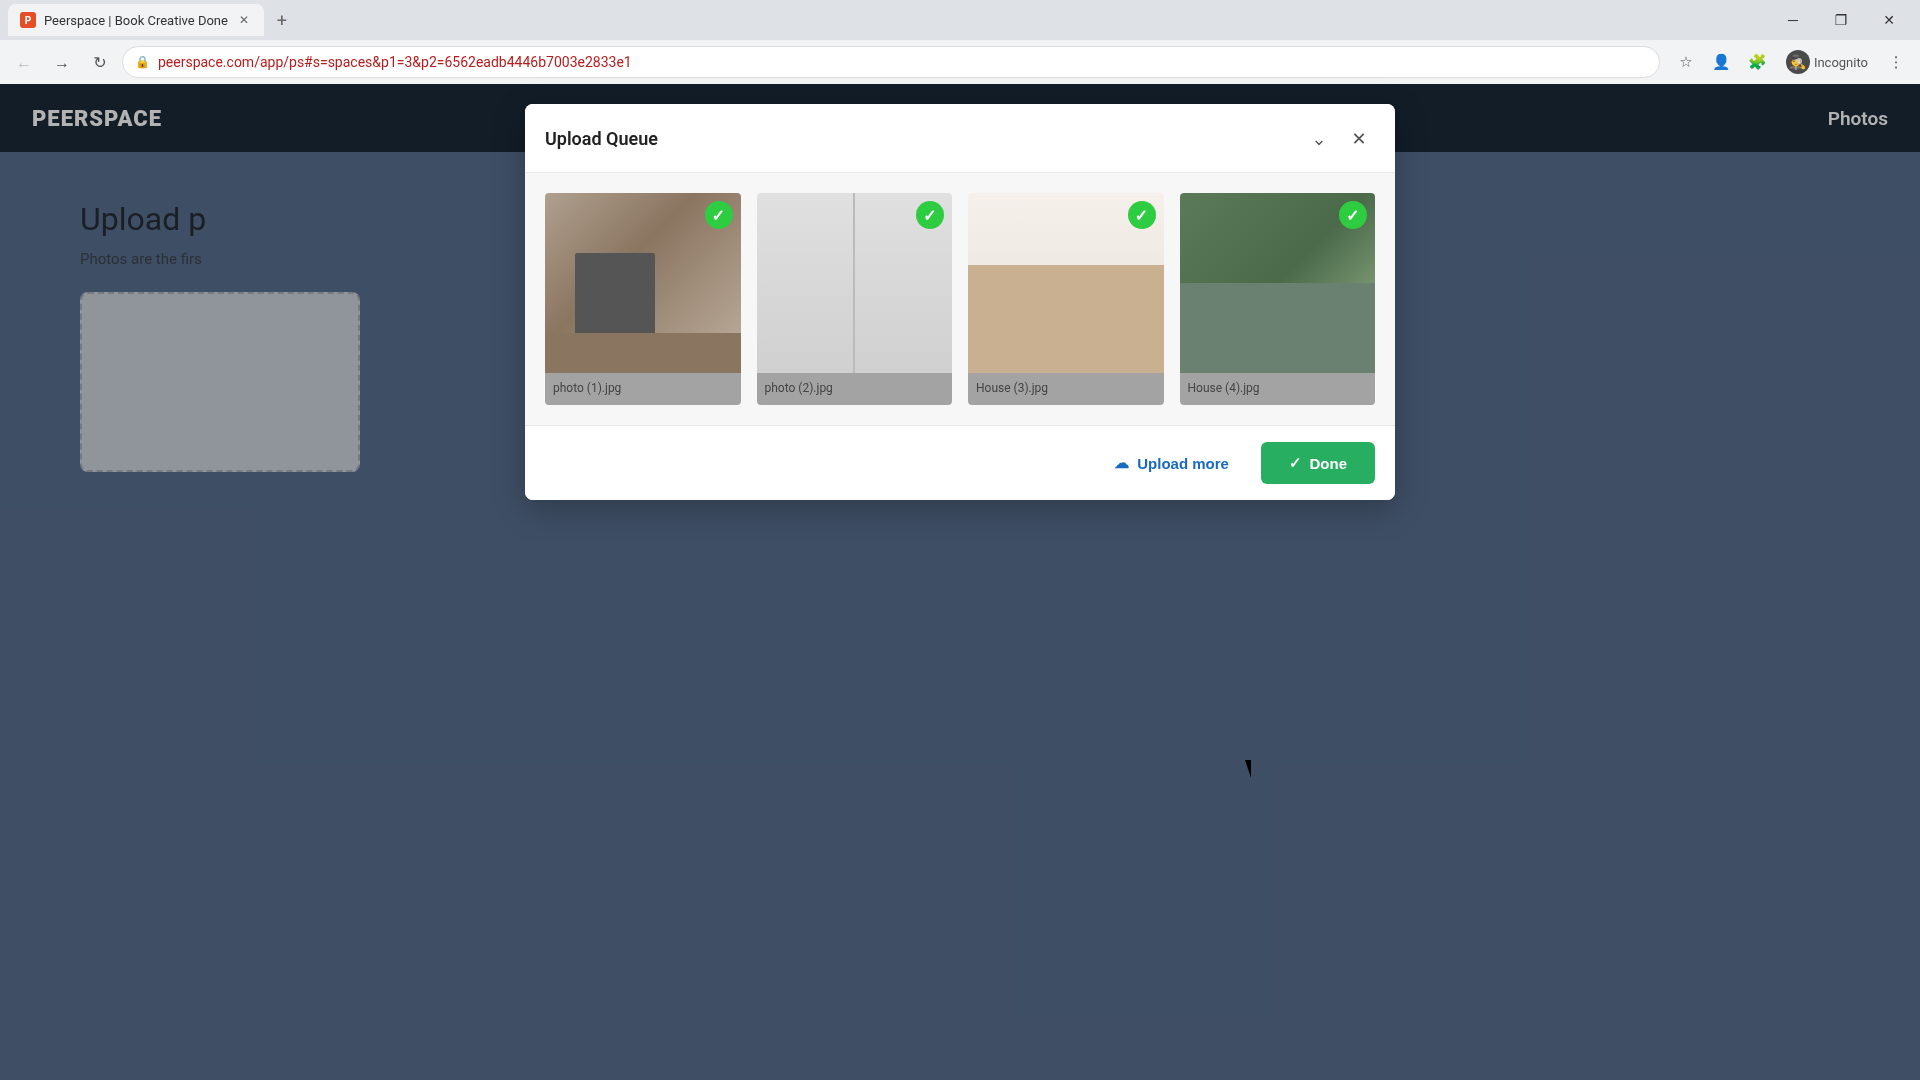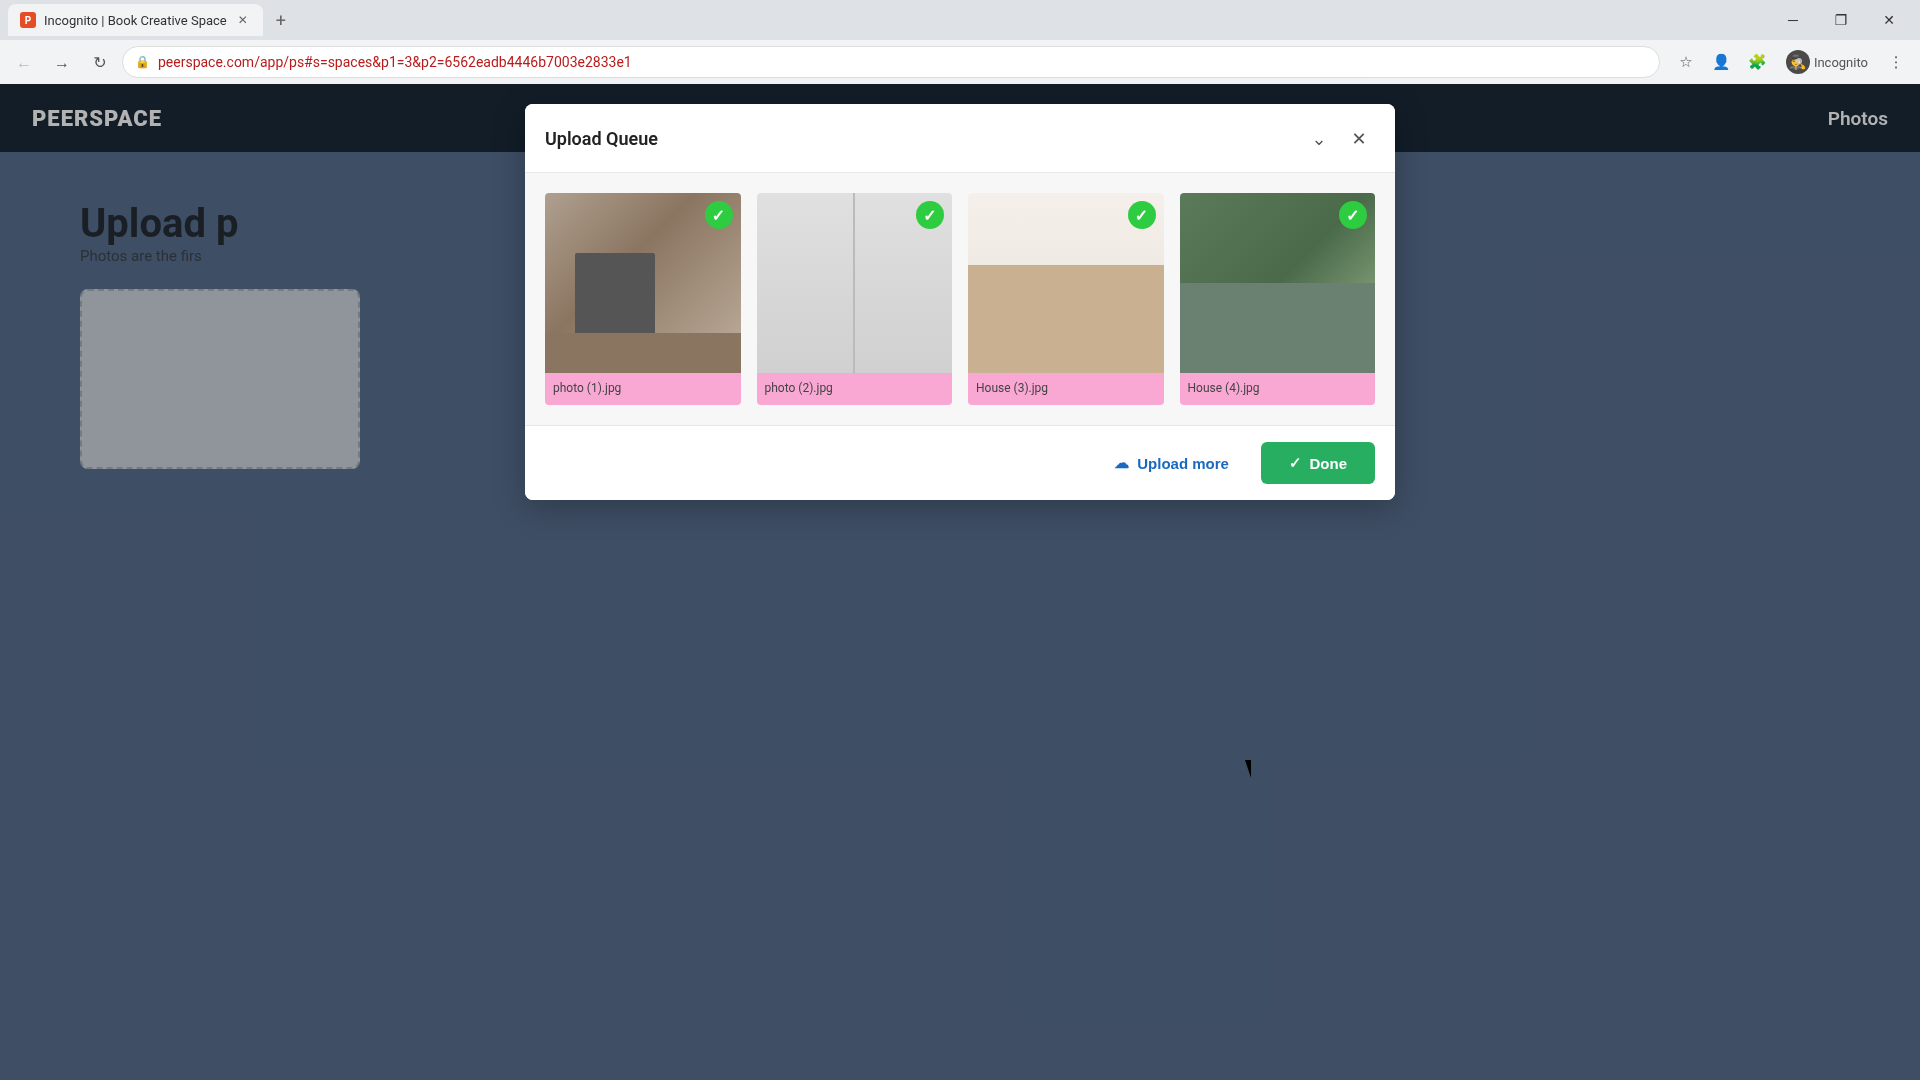--- a/index.html
+++ b/index.html
@@ -208,23 +208,24 @@
     .page-content {
       position: absolute;
       top: 152px;
       left: 0;
       width: 100%;
       height: calc(100% - 152px);
       padding: 48px 80px;
       opacity: 0.7;
     }
     .page-title {
-      font-size: 40px;
-      font-weight: 700;
+      font-size: 32px;
+      font-weight: 400;
       color: #111;
+      margin-bottom: 12px;
     }
     .page-subtitle {
       font-size: 15px;
       color: #333;
       margin-bottom: 16px;
       max-width: 500px;
     }
     .section-title {
       font-size: 16px;
       font-weight: 700;
@@ -415,21 +416,21 @@
       justify-content: center;
       color: white;
       font-size: 16px;
       font-weight: bold;
     }
 
     .photo-filename {
       padding: 8px 8px 10px;
       font-size: 12px;
       color: #444;
-      background: #f9a8d4;
+      background: #a3a3a3;
     }
 
     .modal-footer {
       padding: 16px 20px;
       background: white;
       border-top: 1px solid #e8e8e8;
       display: flex;
       justify-content: flex-end;
       align-items: center;
       gap: 12px;
@@ -485,21 +486,21 @@
       border-color: transparent black transparent transparent;
     }
   </style>
 </head>
 <body>
 
 <div class="browser-chrome">
   <div class="browser-title-bar">
     <div class="browser-tab">
       <div class="browser-tab-favicon">P</div>
-      <span>Incognito | Book Creative Space</span>
+      <span>Peerspace | Book Creative Done</span>
       <div class="browser-tab-close">✕</div>
     </div>
     <div class="new-tab-btn">+</div>
     <div class="window-controls">
       <div class="window-btn">─</div>
       <div class="window-btn">❐</div>
       <div class="window-btn close">✕</div>
     </div>
   </div>
   <div class="browser-nav-bar">

